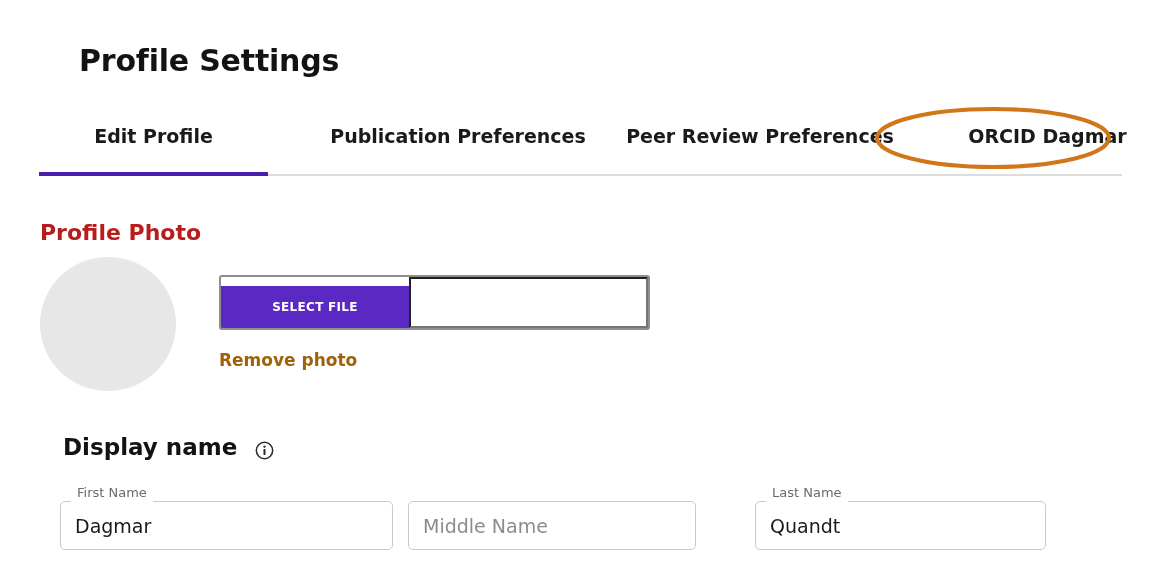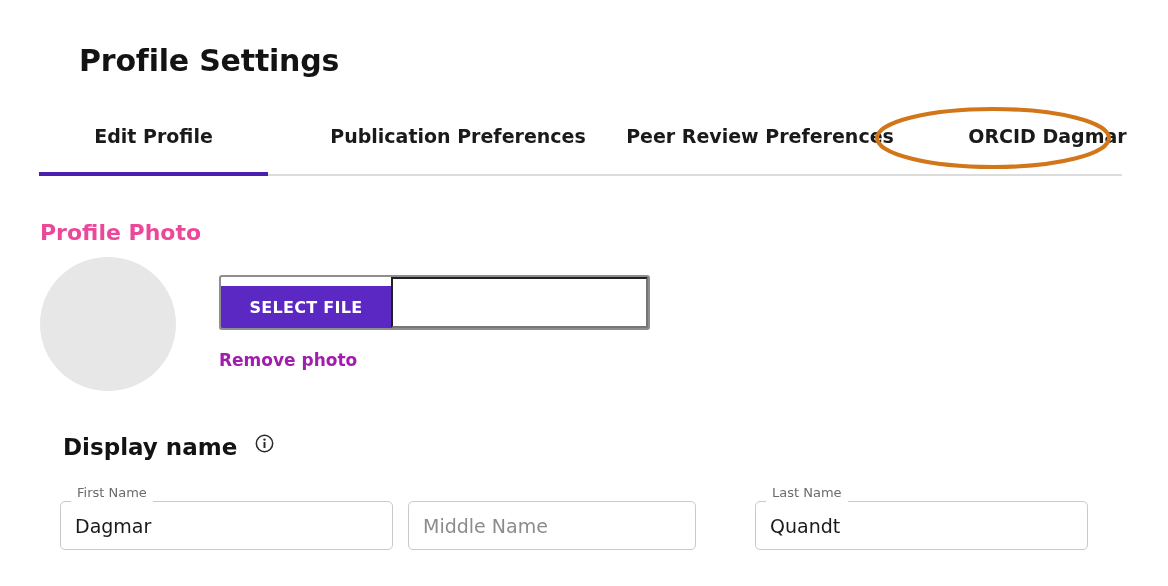--- a/index.html
+++ b/index.html
@@ -90,21 +90,21 @@
     z-index: 5;
   }
 
   
   .section-heading-photo {
     position: absolute;
     left: 40px;
     top: 220px;
     font-size: 22px;
     font-weight: bold;
-    color: #ec4899;
+    color: #b91c1c;
   }
 
   
   .avatar {
     position: absolute;
     left: 40px;
     top: 257px;
     width: 136px;
     height: 134px;
     border-radius: 50%;
@@ -119,24 +119,24 @@
     width: 431px;
     height: 55px;
     border: 2px solid #8e8e8e;
     border-radius: 3px;
     background: #ffffff;
     display: flex;
     align-items: stretch;
     overflow: hidden;
   }
   .select-file-btn {
-    width: 170px;
+    width: 188px;
     background: #5b28c4;
     color: #ffffff;
-    font-size: 16px;
+    font-size: 12px;
     font-weight: bold;
     letter-spacing: 0.3px;
     display: flex;
     align-items: center;
     justify-content: center;
     border: none;
     cursor: pointer;
     font-family: inherit;
     margin-top: 9px;
   }
@@ -156,21 +156,21 @@
     text-decoration: none;
     cursor: pointer;
   }
 
   
   .section-heading-name {
     position: absolute;
     left: 63px;
     top: 434px;
     display: flex;
-    align-items: flex-start;
+    align-items: flex-end;
     gap: 18px;
   }
   .section-heading-name .txt {
     font-size: 23px;
     font-weight: bold;
     color: #131313;
   }
   .info-icon {
     width: 19px;
     height: 19px;
@@ -222,21 +222,21 @@
     font-size: 19px;
     color: #1a1a1a;
   }
   .field input::placeholder {
     color: #8c8c8c;
     opacity: 1;
   }
 
   #field-first  { left: 60px;  width: 333px; }
   #field-middle { left: 408px; width: 288px; }
-  #field-last   { left: 755px; width: 333px; }
+  #field-last   { left: 755px; width: 291px; }
 </style>
 </head>
 <body>
 
 <div class="page-title">Profile Settings</div>
 
 <div class="tabbar">
 
   <div class="tabbar-rule" style="background: rgb(220, 220, 220);"></div>
 
@@ -265,21 +265,21 @@
 
 <div class="section-heading-photo">Profile Photo</div>
 
 <div class="avatar" style="background: rgb(231, 231, 231);"></div>
 
 <div class="file-picker">
   <button class="select-file-btn" style="background: rgb(91, 40, 196);">SELECT FILE</button>
   <input class="file-name-area" type="text" readonly="" value="" style="">
 </div>
 
-<a class="remove-photo" href="#" style="color: #a21caf;">Remove photo</a>
+<a class="remove-photo" href="#" style="color: #a16207;">Remove photo</a>
 
 <div class="section-heading-name">
   <span class="txt">Display name</span>
   <svg class="info-icon" viewBox="0 0 20 20">
     <circle cx="10" cy="10" r="8.6" fill="none" stroke="#2a2a2a" stroke-width="1.6"></circle>
     <circle cx="10" cy="5.9" r="1.25" fill="#2a2a2a"></circle>
     <rect x="8.95" y="8.4" width="2.1" height="6.3" rx="0.6" fill="#2a2a2a"></rect>
   </svg>
 </div>
 

